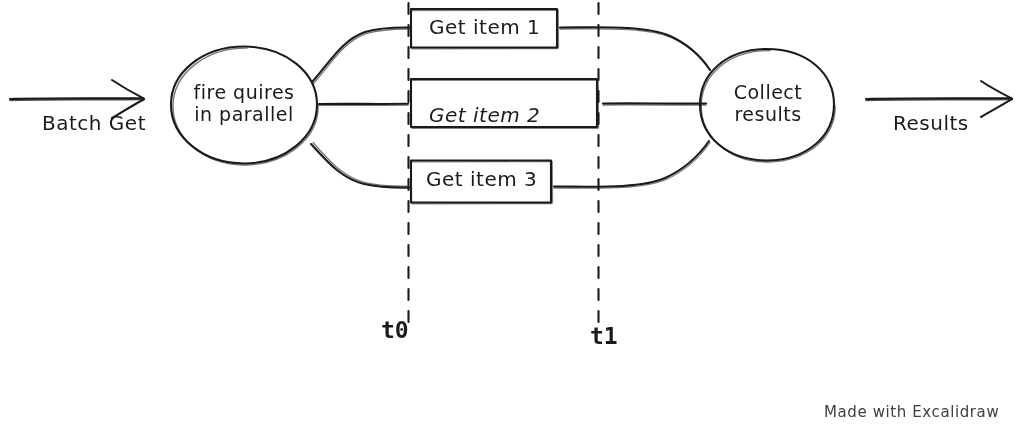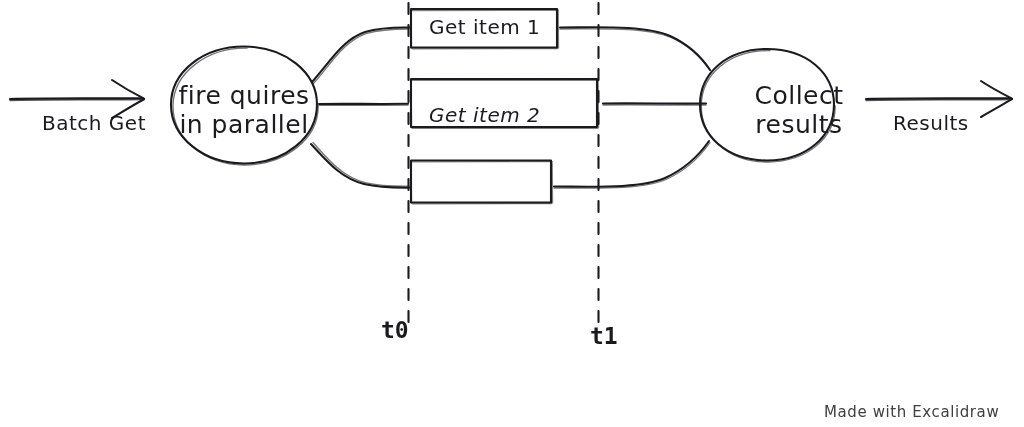--- a/index.html
+++ b/index.html
@@ -37,21 +37,21 @@
   }
   .mono-text {
     position: absolute;
     font-family: "DejaVu Sans Mono", monospace;
     color: #1b1b1f;
     white-space: pre;
     font-weight: 700;
   }
   .node-label {
     text-align: center;
-    font-size: 25px;
+    font-size: 19px;
   }
   .box-label {
     font-size: 20px;
     margin-left: 8px;
   }
   .edge-label {
     font-size: 20px;
   }
   .tick-label {
     font-size: 23px;
@@ -152,26 +152,27 @@
 
       <g>
         <path d="M598.5,3 L598.5,330" stroke-width="2.1" stroke-dasharray="11 11"></path>
       </g>
 
     </g>
   </svg>
 
   <div class="hand-text node-label" style="left:172px; top:82px; width:144px;"><span>fire quires</span><br><span>in parallel</span></div>
 
-  <div class="hand-text node-label" style="left:732px; top:82px; width:134px;"><span>Collect</span><br><span>results</span></div>
+  <div class="hand-text node-label" style="left:701px; top:82px; width:134px;"><span>Collect</span><br><span>results</span></div>
 
   <div class="hand-text box-label" style="left:421px; top:16px;">Get item 1</div>
 
   <div class="hand-text box-label" style="left:421px; top:104px;font-style:italic;">Get item 2</div>
 
+  <div class="hand-text box-label" style="left:418px; top:168px;">Get item 3</div>
 
   <div class="hand-text edge-label" style="left:10px; top:112px;margin-left:32px;">Batch Get</div>
 
   <div class="hand-text edge-label" style="left:893px; top:112px;">Results</div>
 
   <div class="mono-text tick-label" style="left:381px; top:317px;">t0</div>
 
   <div class="mono-text tick-label" style="left:590px; top:323px;">t1</div>
 
 

